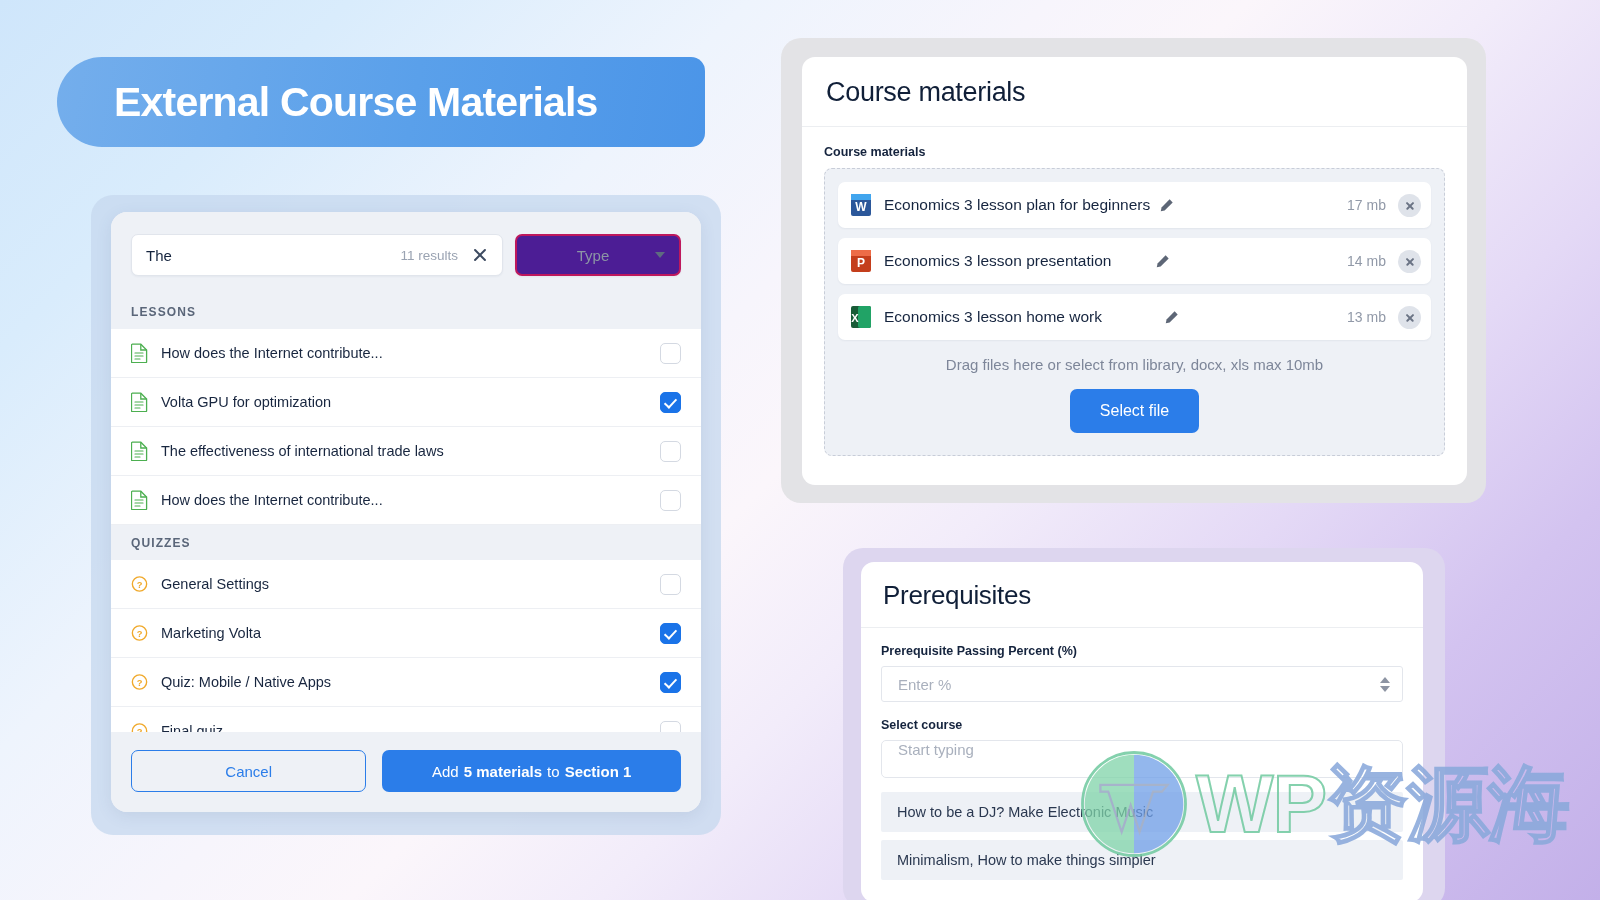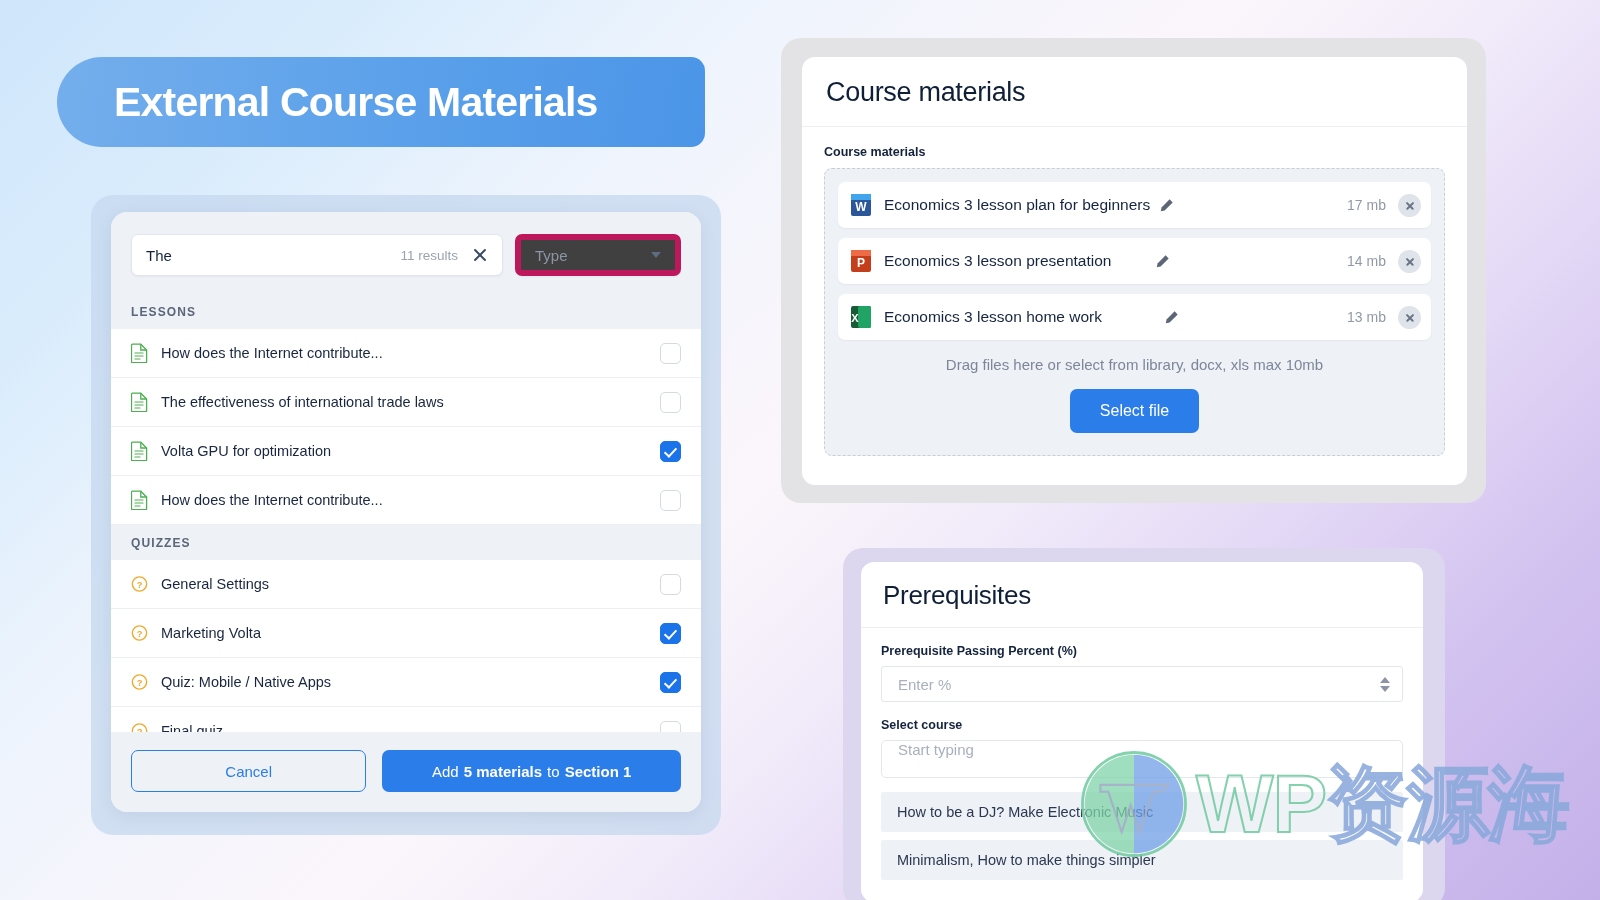--- a/index.html
+++ b/index.html
@@ -114,27 +114,28 @@
     width: 16px; height: 2px;
     background: #3c4a60;
     border-radius: 1px;
   }
   .search-clear::before { transform: rotate(45deg); }
   .search-clear::after  { transform: rotate(-45deg); }
 
   .type-select {
     width: 166px;
     height: 42px;
-    background: #404040;
-    border: 6px solid #be185d;
+    background: #4c1d95;
+    border: 2px solid #be185d;
     border-radius: 7px;
     display: flex;
     align-items: center;
     padding: 0 14px;
     box-shadow: 0 1px 2px rgba(30,50,90,0.05);
+    text-align: center;
   }
   .type-label { font-size: 15px; color: #8c95a5; flex: 1; }
   .caret-down {
     width: 0; height: 0;
     border-left: 5.5px solid transparent;
     border-right: 5.5px solid transparent;
     border-top: 6.5px solid #5e6b80;
   }
 
   .picker-list {
@@ -468,32 +469,32 @@
       <div class="row-label">How does the Internet contribute...</div>
       <div class="cbox"></div>
     </div>
 
     <div class="list-row">
       <svg class="row-icon" viewBox="0 0 17 20">
           <path d="M1.4 1.2h8.4L15.6 7v11.8a.9.9 0 0 1-.9.9H1.4a.9.9 0 0 1-.9-.9V2.1a.9.9 0 0 1 .9-.9z" fill="#fff" stroke="#4caf50" stroke-width="1.3"></path>
           <path d="M9.8 1.2V7h5.8" fill="none" stroke="#4caf50" stroke-width="1.3"></path>
           <path d="M4 10h8M4 13h8M4 16h5" stroke="#4caf50" stroke-width="1.2" stroke-linecap="round"></path>
         </svg>
-      <div class="row-label">The effectiveness of international trade laws</div>
-      <div class="cbox"></div>
+      <div class="row-label">Volta GPU for optimization</div>
+      <div class="cbox checked"></div>
     </div>
 
     <div class="list-row">
       <svg class="row-icon" viewBox="0 0 17 20">
           <path d="M1.4 1.2h8.4L15.6 7v11.8a.9.9 0 0 1-.9.9H1.4a.9.9 0 0 1-.9-.9V2.1a.9.9 0 0 1 .9-.9z" fill="#fff" stroke="#4caf50" stroke-width="1.3"></path>
           <path d="M9.8 1.2V7h5.8" fill="none" stroke="#4caf50" stroke-width="1.3"></path>
           <path d="M4 10h8M4 13h8M4 16h5" stroke="#4caf50" stroke-width="1.2" stroke-linecap="round"></path>
         </svg>
-      <div class="row-label">Volta GPU for optimization</div>
-      <div class="cbox checked"></div>
+      <div class="row-label">The effectiveness of international trade laws</div>
+      <div class="cbox"></div>
     </div>
 
     <div class="list-row">
       <svg class="row-icon" viewBox="0 0 17 20">
           <path d="M1.4 1.2h8.4L15.6 7v11.8a.9.9 0 0 1-.9.9H1.4a.9.9 0 0 1-.9-.9V2.1a.9.9 0 0 1 .9-.9z" fill="#fff" stroke="#4caf50" stroke-width="1.3"></path>
           <path d="M9.8 1.2V7h5.8" fill="none" stroke="#4caf50" stroke-width="1.3"></path>
           <path d="M4 10h8M4 13h8M4 16h5" stroke="#4caf50" stroke-width="1.2" stroke-linecap="round"></path>
         </svg>
       <div class="row-label">How does the Internet contribute...</div>
       <div class="cbox"></div>

